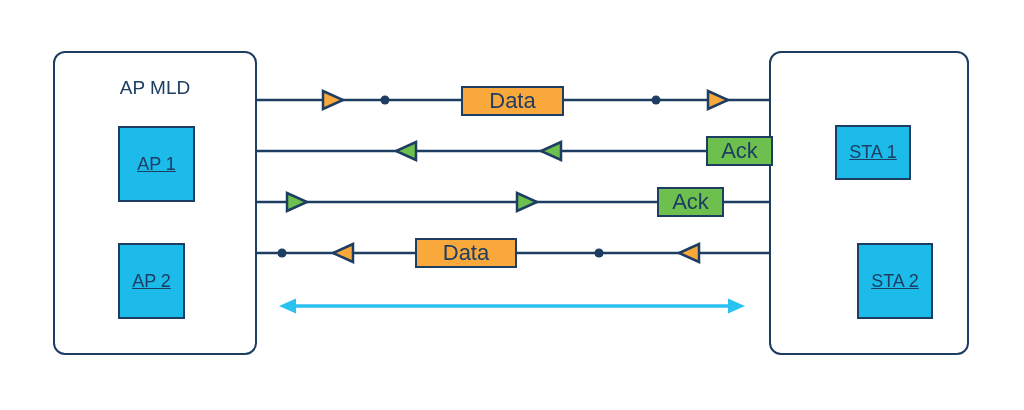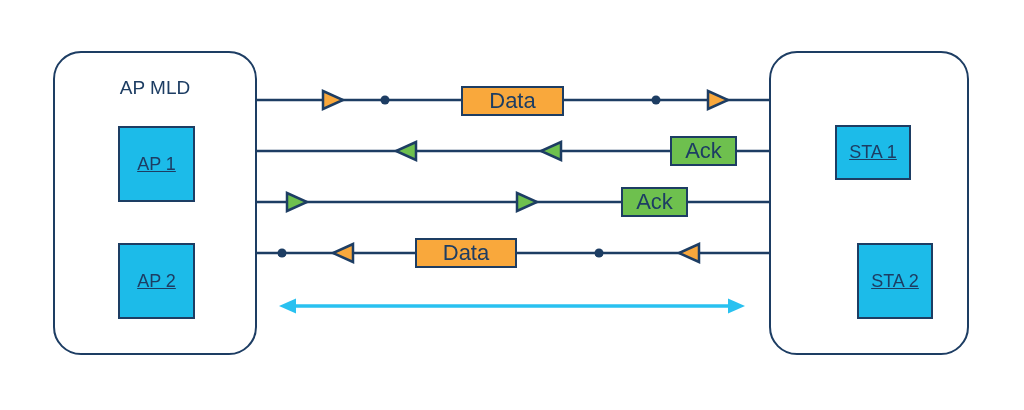--- a/index.html
+++ b/index.html
@@ -13,21 +13,21 @@
   }
   .wires {
     position: absolute;
     left: 0; top: 0;
     width: 1024px; height: 410px;
   }
   .mld-box {
     position: absolute;
     background: #ffffff;
     border: 2.5px solid var(--navy);
-    border-radius: 28px;
+    border-radius: 12px;
     box-sizing: border-box;
   }
   .mld-box.left  { left: 53px;  top: 51px; width: 204px; height: 304px; }
   .mld-box.right { left: 769px; top: 51px; width: 200px; height: 304px; }
   .mld-title {
     margin-top: 24px;
     text-align: center;
     font-size: 19px;
     color: var(--navy);
   }
@@ -47,21 +47,21 @@
     position: absolute;
     border: 2.5px solid var(--navy);
     box-sizing: border-box;
     display: flex;
     align-items: center;
     justify-content: center;
     font-size: 22px;
     color: var(--navy);
   }
   .frame-label.data { background: var(--orange); }
-  .frame-label.ack  { background: var(--green); }
+  .frame-label.ack  { background: var(--green); margin-left: 36px; }
   .txop-label {
     position: absolute;
     left: 448px; top: 316px; width: 128px;
     text-align: center;
     font-size: 19px;
     color: var(--txop);
   }
   svg line.link    { stroke: var(--navy); stroke-width: 2.5; }
   svg circle.dot   { fill: var(--navy); }
   svg polygon.tri  { stroke: var(--navy); stroke-width: 2.5; stroke-linejoin: miter; }
@@ -98,21 +98,21 @@
     <polygon class="tri orange" points="699,244 699,262 679,253"></polygon>
 
     <line class="txop-line" x1="293" y1="306" x2="731" y2="306"></line>
     <polygon class="txop-head" points="279,306 296,298.5 296,313.5"></polygon>
     <polygon class="txop-head" points="745,306 728,298.5 728,313.5"></polygon>
   </svg>
 
   <div class="mld-box left">
     <div class="mld-title">AP MLD</div>
     <div class="node-box" style="left:63px; top:73px; width:77px; height:76px;">AP 1</div>
-    <div class="node-box" style="left:63px; top:190px; width:77px; height:76px;">AP 2</div>
+    <div class="node-box" style="left:63px; top:190px; width:67px; height:76px;">AP 2</div>
   </div>
 
   <div class="mld-box right">
     <div class="node-box" style="left:64px; top:72px; width:76px; height:55px;">STA 1</div>
     <div class="node-box" style="left:64px; top:190px; width:76px; height:76px;margin-left:22px;">STA 2</div>
   </div>
 
   <div class="frame-label data" style="left:461px; top:86px; width:103px; height:30px;">Data</div>
   <div class="frame-label ack" style="left:670px; top:136px; width:67px; height:30px;">Ack</div>
   <div class="frame-label ack" style="left:621px; top:187px; width:67px; height:30px;">Ack</div>

